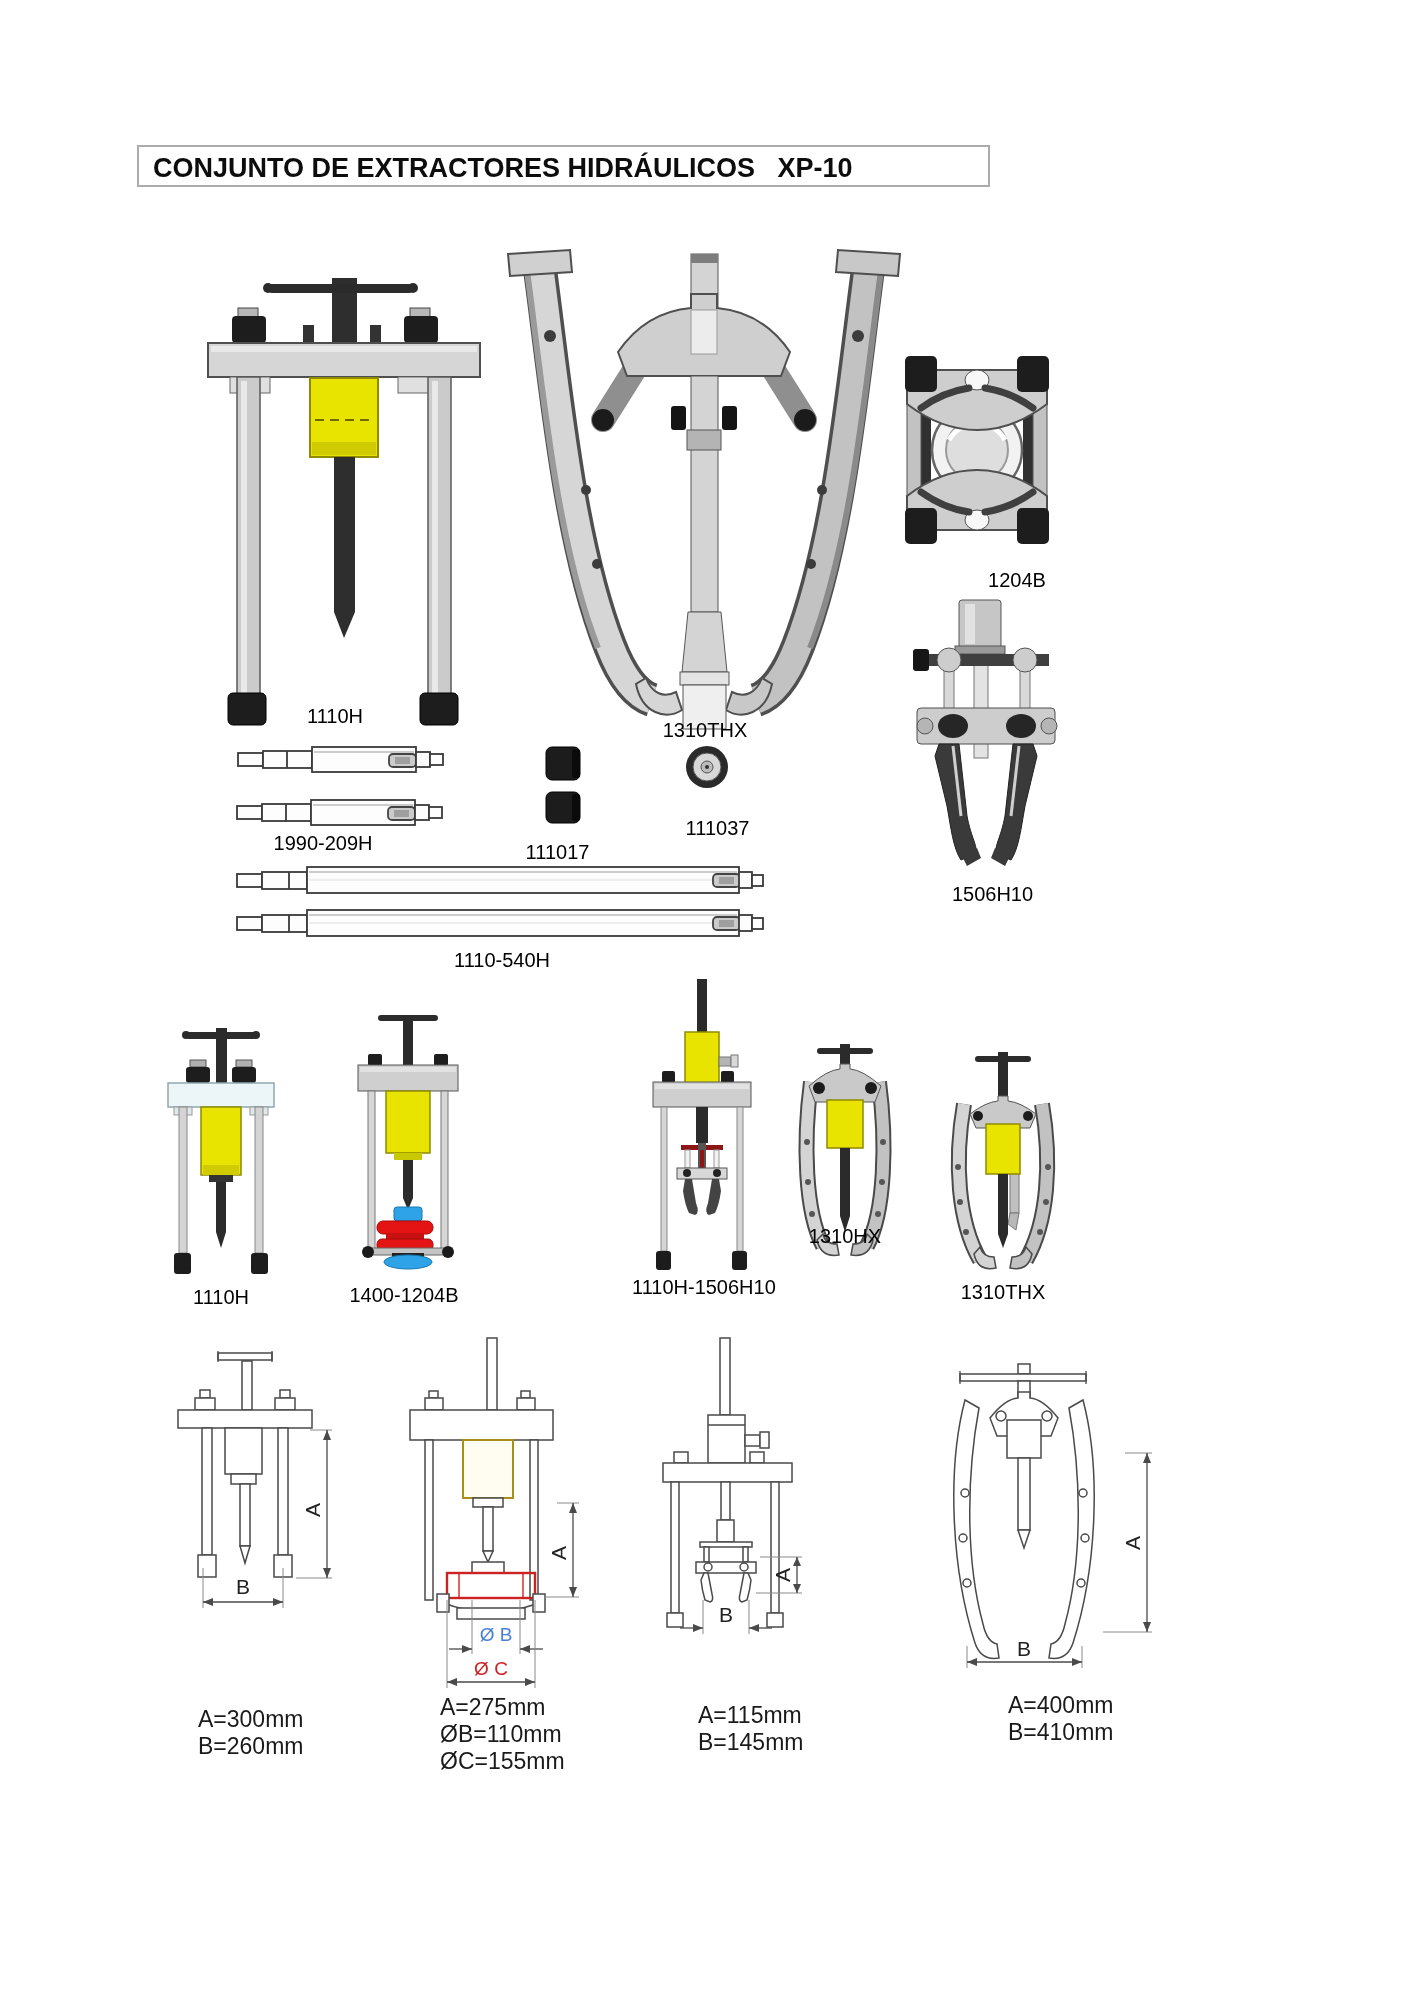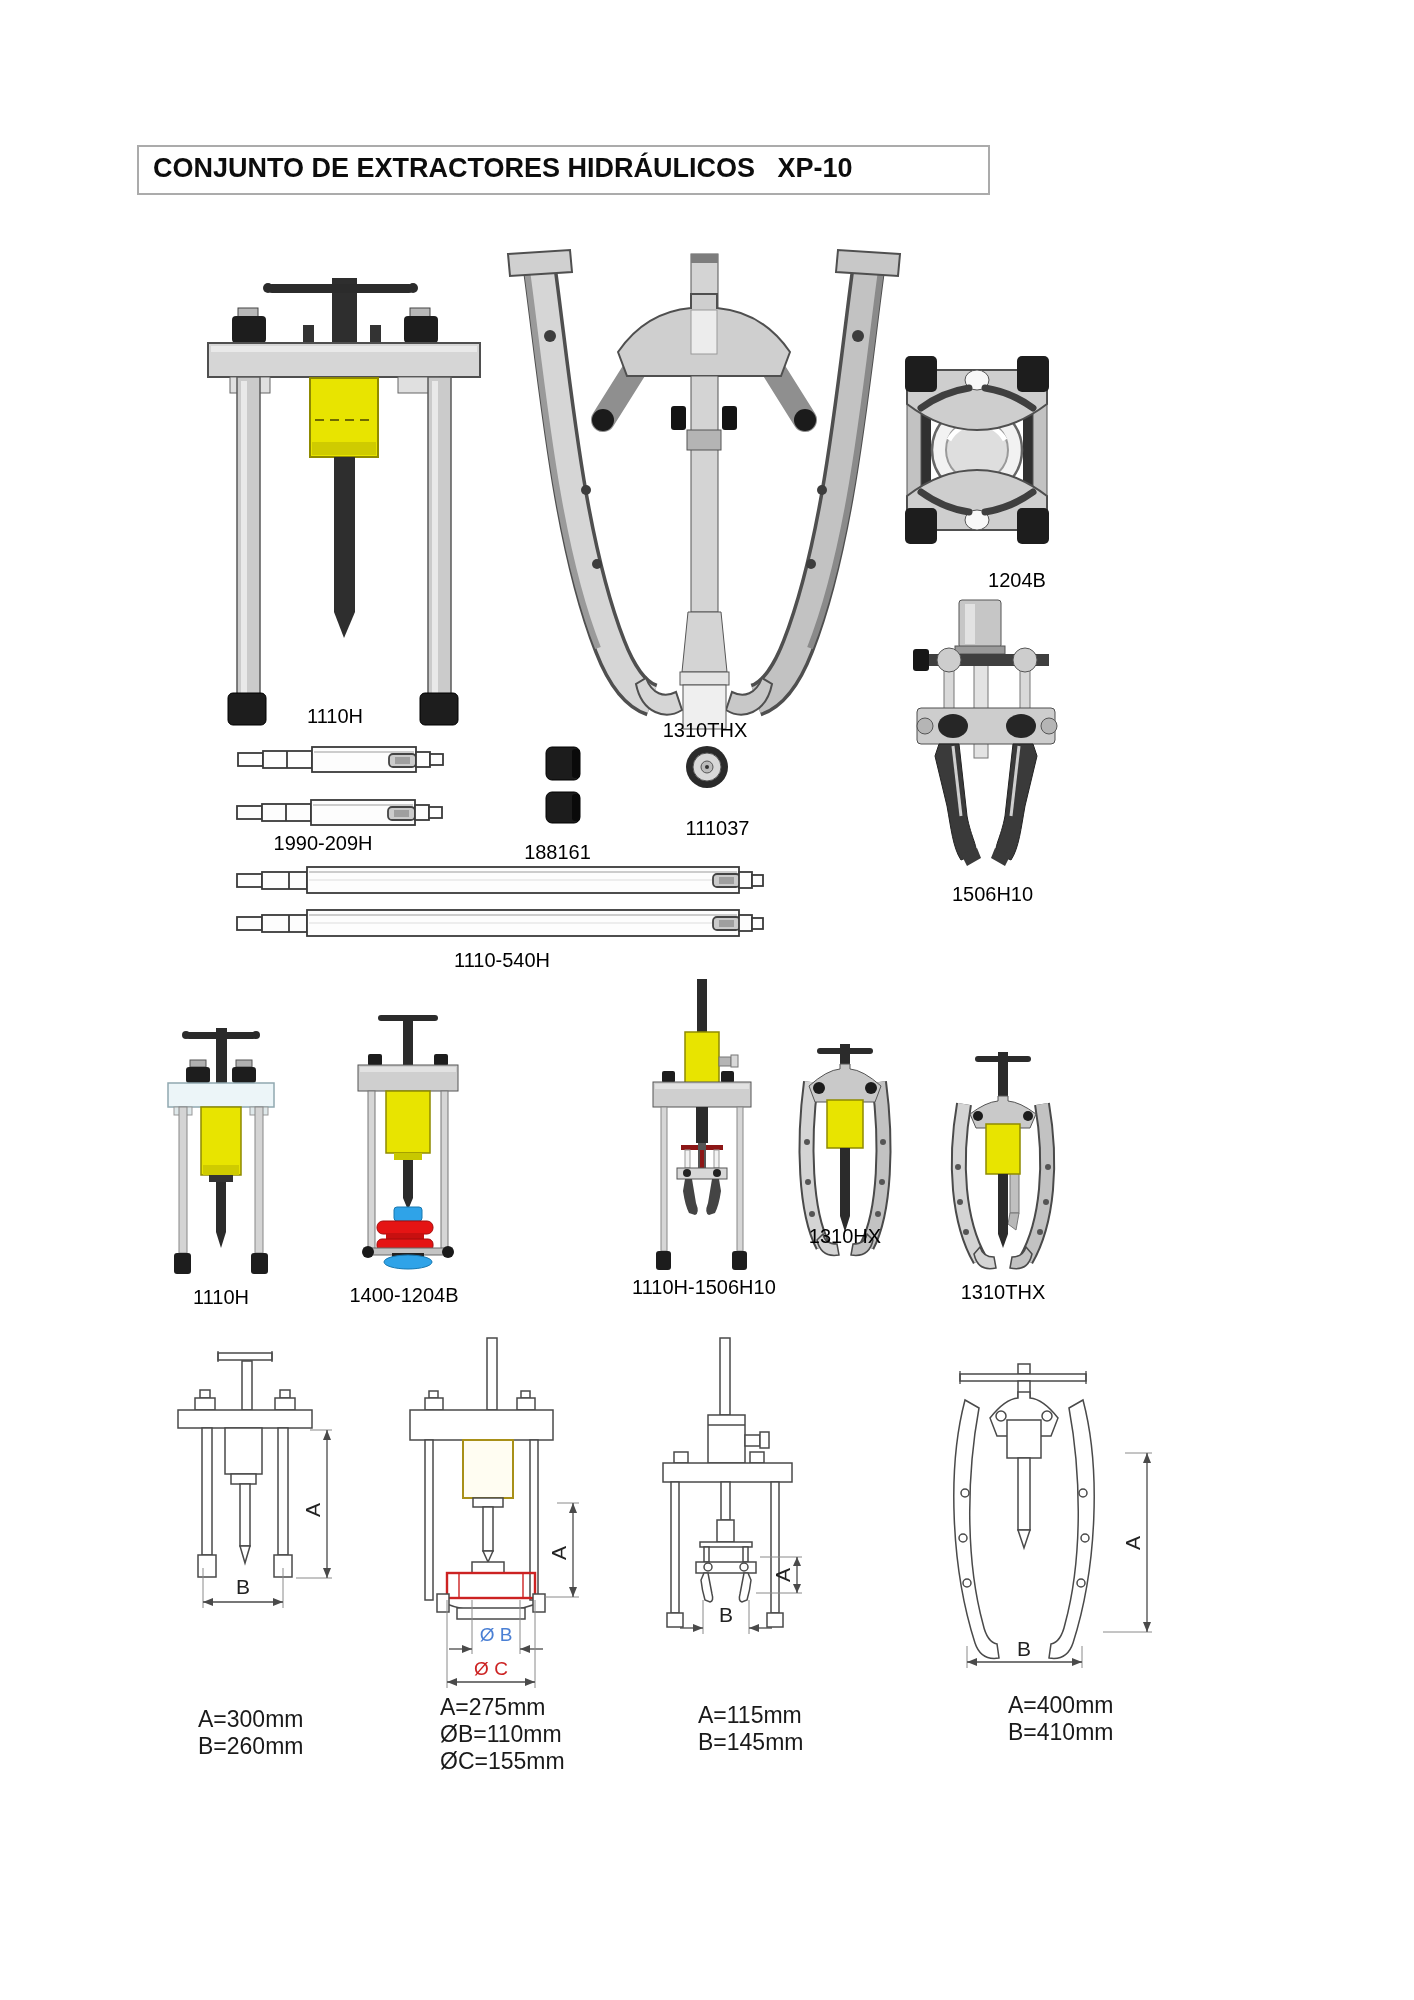--- a/index.html
+++ b/index.html
@@ -1,18 +1,18 @@
 <!DOCTYPE html>
 <html><head>
 <meta charset="utf-8">
 <style>
   html,body{margin:0;padding:0;background:#ffffff;}
   .page{position:relative;width:1414px;height:2000px;background:#fff;overflow:hidden;
         font-family:"Liberation Sans",sans-serif;}
-  .title-box{position:absolute;left:137px;top:145px;width:853px;height:50px;
+  .title-box{position:absolute;left:137px;top:145px;width:853px;height:42px;
         border:2px solid #ababab;box-sizing:border-box;background:#fff;
         font:bold 27px/42px "Liberation Sans",sans-serif;color:#0d0d0d;
         padding-left:14px;white-space:pre;}
   .lbl{position:absolute;font:20px "Liberation Sans",sans-serif;color:#000;
         text-align:center;white-space:nowrap;}
   .dims{position:absolute;font:23px "Liberation Sans",sans-serif;color:#1a1a1a;line-height:27px;}
   .dims div{white-space:nowrap;}
   svg{position:absolute;overflow:visible;}
   .ln{stroke:#4a4a4a;stroke-width:1.5;fill:#ffffff;}
   .lnn{stroke:#4a4a4a;stroke-width:1.5;fill:none;}
@@ -231,21 +231,21 @@
       <circle cx="23" cy="21" r="6" fill="#bbbbbb" stroke="#555"></circle>
       <circle cx="23" cy="21" r="2" fill="#333"></circle>
     </g>
   </svg>
 
   <div class="lbl" style="left:280px;top:705px;width:110px">1110H</div>
   <div class="lbl" style="left:650px;top:719px;width:110px">1310THX</div>
   <div class="lbl" style="left:962px;top:569px;width:110px">1204B</div>
   <div class="lbl" style="left:935px;top:883px;width:115px">1506H10</div>
   <div class="lbl" style="left:258px;top:832px;width:130px">1990-209H</div>
-  <div class="lbl" style="left:505px;top:841px;width:105px">188161</div>
+  <div class="lbl" style="left:505px;top:841px;width:105px">111017</div>
   <div class="lbl" style="left:665px;top:817px;width:105px">111037</div>
   <div class="lbl" style="left:437px;top:949px;width:130px">1110-540H</div>
 
   <svg style="left:160px;top:1022px" width="122" height="256" viewBox="0 0 122 256">
     <g>
       <rect x="56" y="6" width="11" height="56" fill="#2b2b2b"></rect>
       <rect x="26" y="10" width="70" height="7" rx="3" fill="#2b2b2b"></rect>
       <circle cx="26" cy="13" r="4" fill="#2b2b2b"></circle>
         <circle cx="96" cy="13" r="4" fill="#2b2b2b"></circle>
       <rect x="30" y="38" width="16" height="7" fill="#b0b0b0" stroke="#555"></rect>

